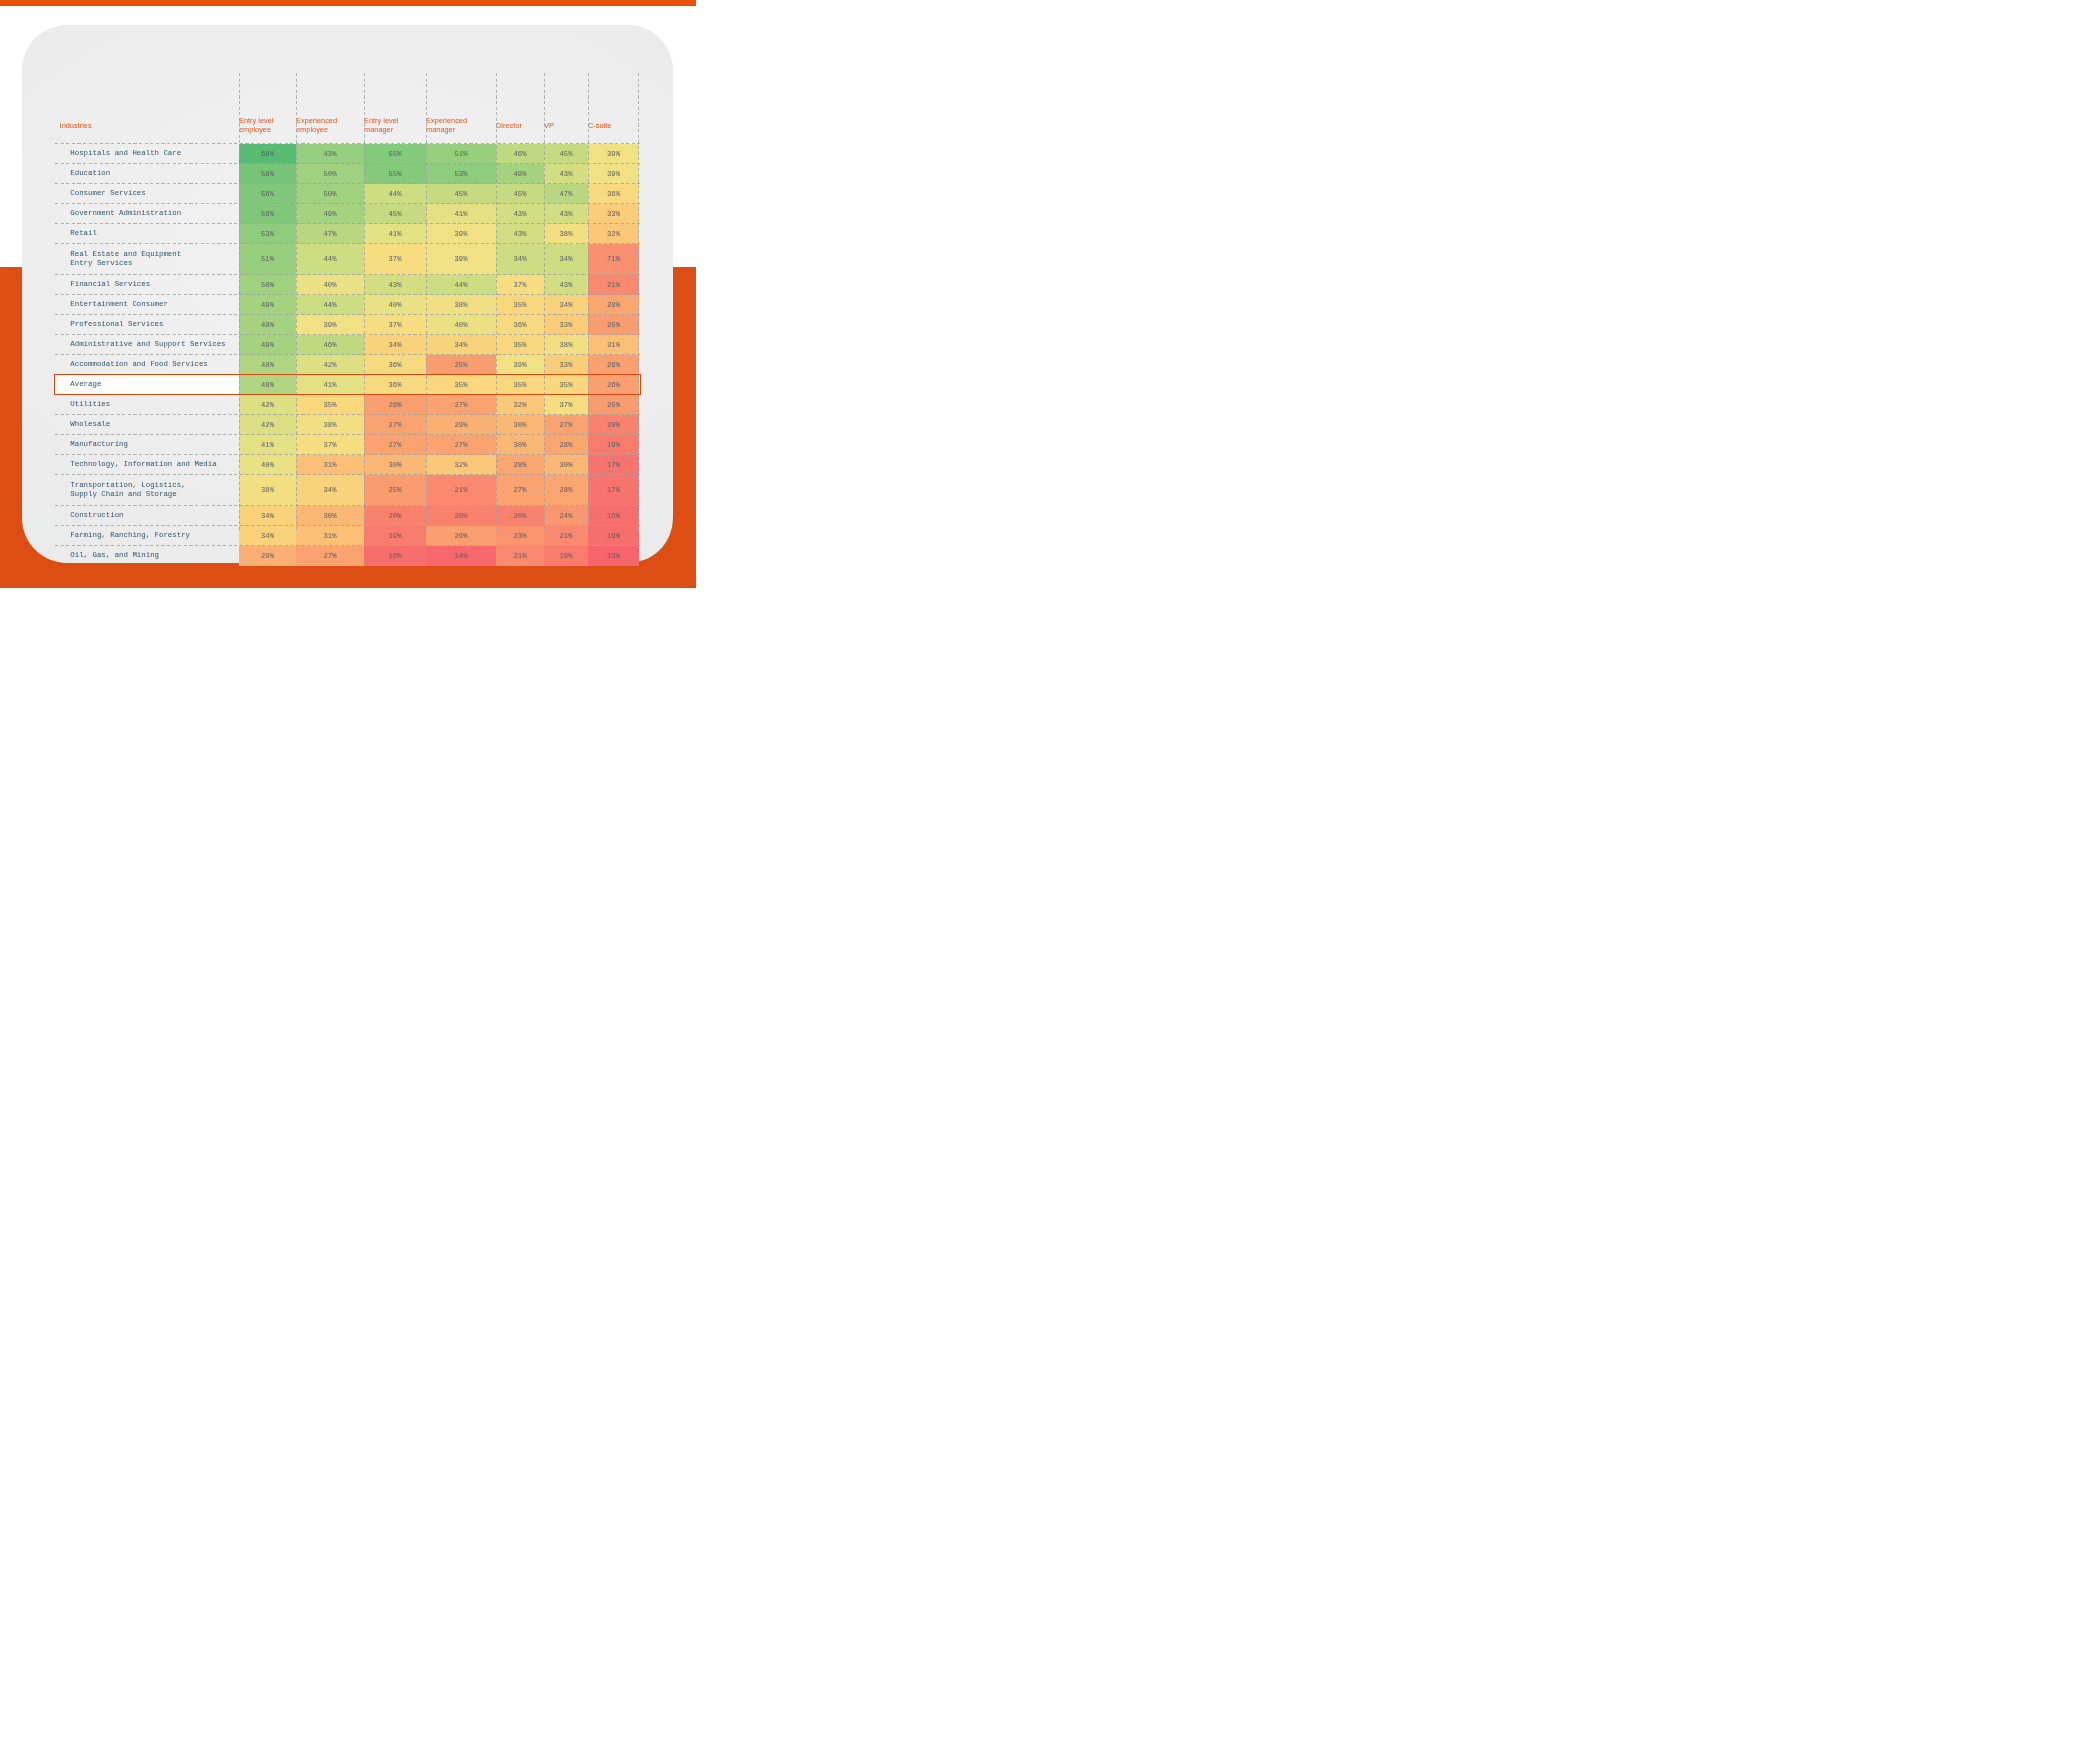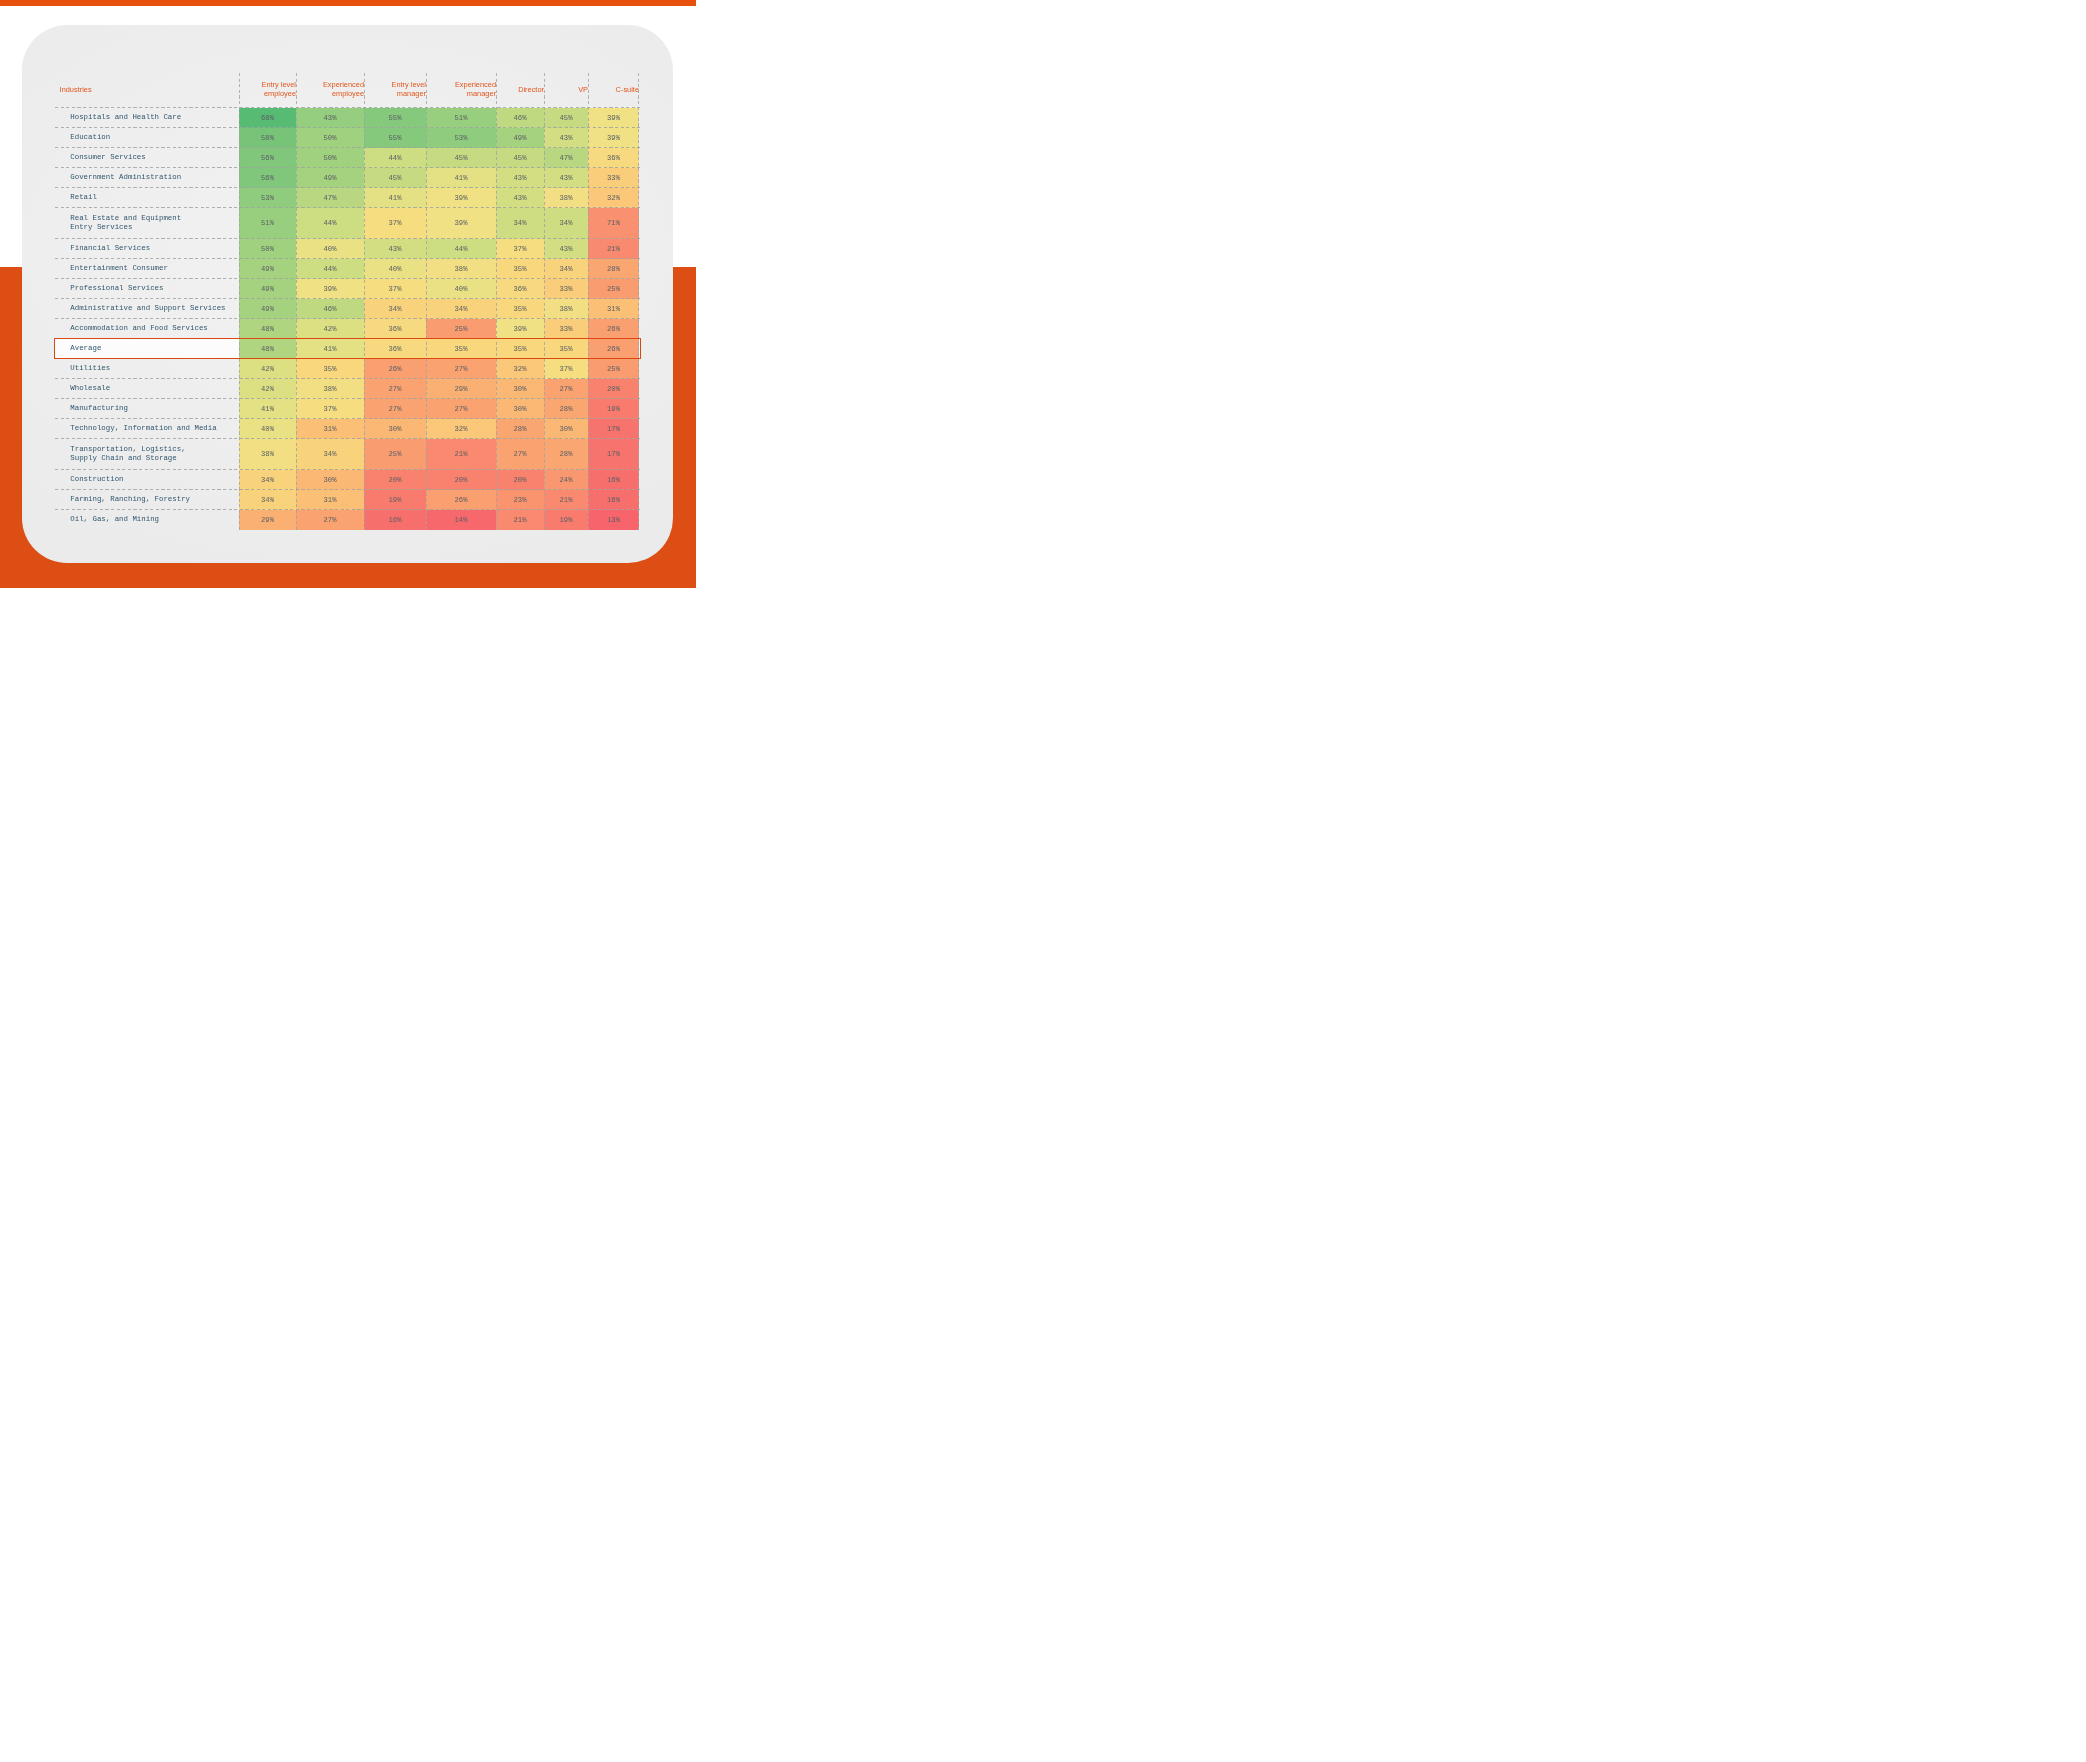--- a/index.html
+++ b/index.html
@@ -13,25 +13,25 @@
   .bg-orange{position:absolute;left:0;top:267px;width:100%;height:321px;background:var(--orange-main);}
   .card{
     position:absolute;left:22px;top:24.6px;width:651px;height:538px;
     border-radius:45px;
     background:radial-gradient(120% 95% at 50% 42%, #F2F2F2 0%, #ECECEC 55%, #E7E8E8 100%);
   }
   .table{
     position:absolute;left:33px;top:48px;width:585px;height:459px;
   }
   .header-row{
-    display:flex;height:35px;align-items:center;
+    display:flex;height:35px;align-items:center;margin-top:36px;
   }
   .hcell{
     color:var(--header-text);font-size:7.4px;line-height:8.8px;
-    text-align:right;white-space:pre-line;
+    text-align:left;white-space:pre-line;
   }
   .hcell.industries{text-align:left;padding-left:4.6px;box-sizing:border-box;}
   .c0{width:184px;}.c1{width:57px;}.c2{width:68px;}.c3{width:62px;}
   .c4{width:70px;}.c5{width:48px;}.c6{width:44px;}.c7{width:51px;}
   .rows{position:relative;font-family:Liberation Mono, monospace;}
   .row{
     display:flex;height:20px;position:relative;
   }
   .row.tall{height:31px;}
   .row::before{

